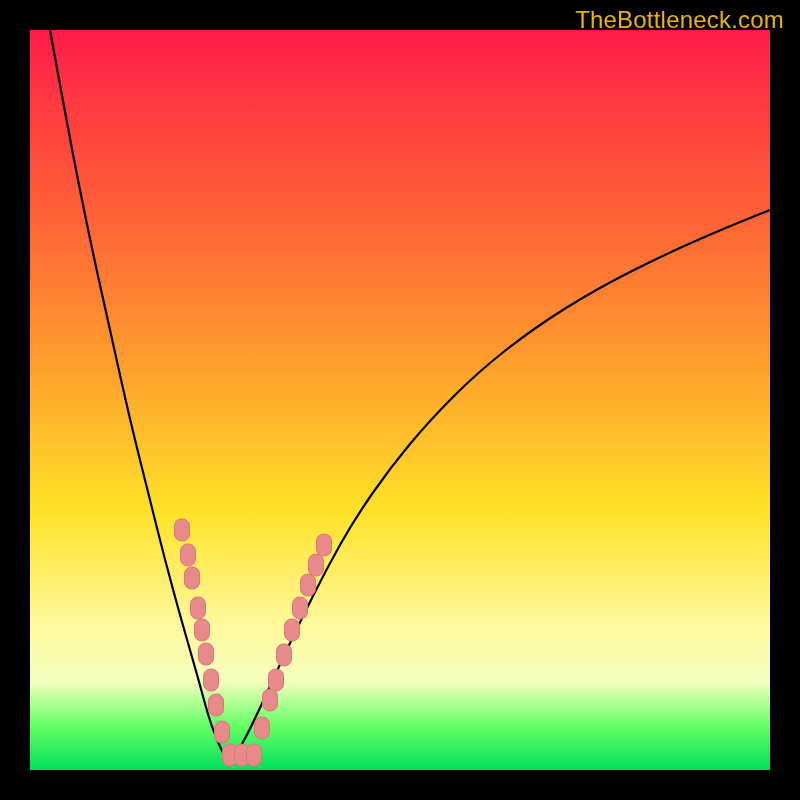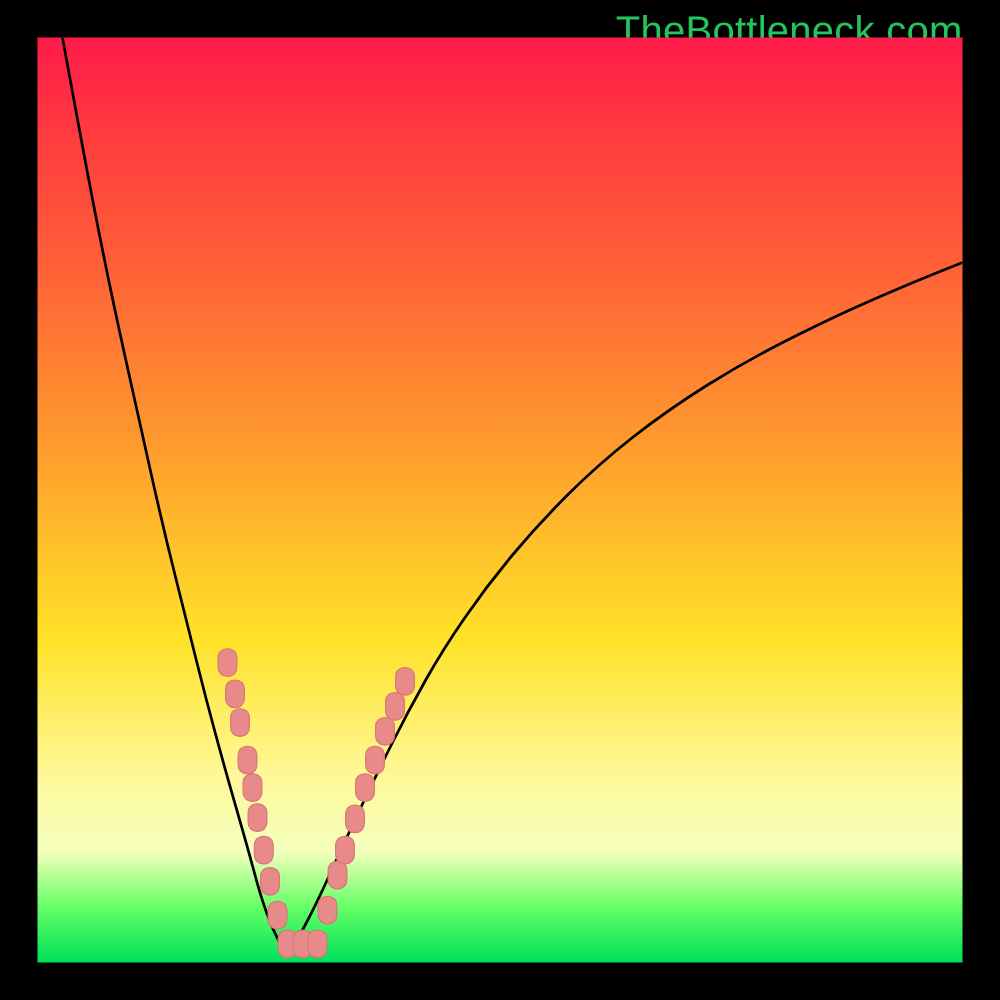--- a/index.html
+++ b/index.html
@@ -34,23 +34,23 @@
       #ffe227 65%,
       #fff89a 80%,
       #f4ffbd 88%,
       #66ff66 94%,
       #00e05a 100%
     );
   }
   .watermark {
     position: absolute;
     top: 6px;
-    right: 30px;
-    color: #22c55e;
-    font-size: 32px;
+    right: 16px;
+    color: #eab308;
+    font-size: 24px;
     letter-spacing: 0.2px;
     font-weight: 400;
     user-select: none;
   }
   svg.curves {
     position: absolute;
     left: 0; top: 0;
     width: 740px; height: 740px;
   }
 </style>

